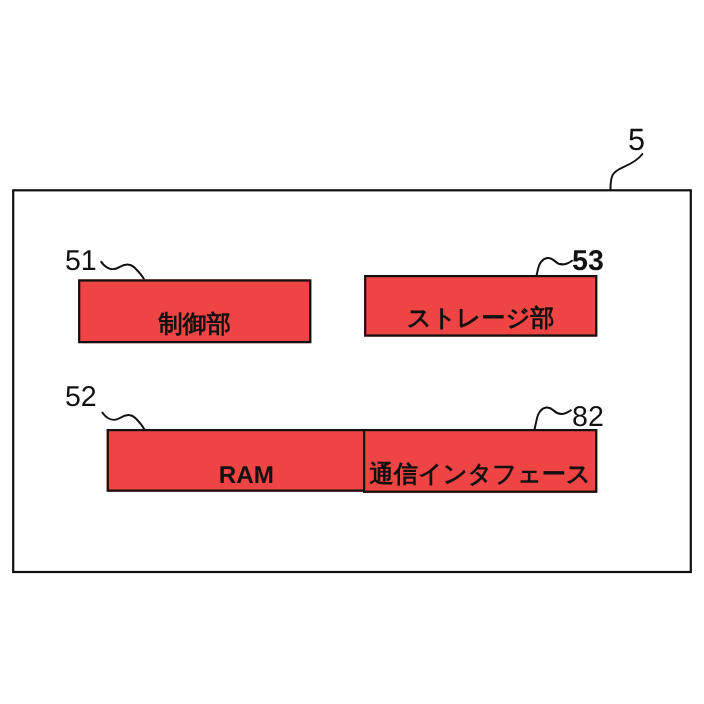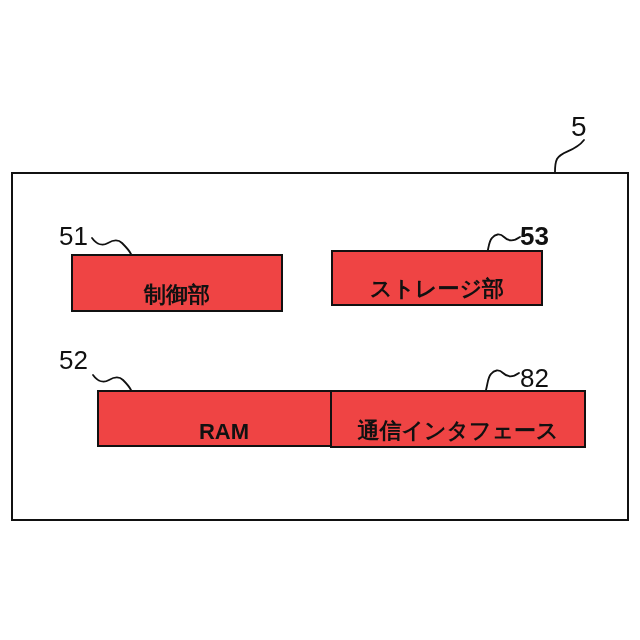--- a/index.html
+++ b/index.html
@@ -40,21 +40,21 @@
     align-items: flex-end;
     justify-content: center;
     font-size: 22px;
     letter-spacing: 0px;
     white-space: nowrap;
     font-weight: bold;
   }
   .block-51 { left: 71px;  top: 254px; width: 212px; height: 58px; }
   .block-52 { left: 54px;  top: 390px; width: 254px; height: 57px; margin-left: 43px; }
   .block-53 { left: 331px; top: 250px; width: 212px; height: 56px; }
-  .block-54 { left: 330px; top: 390px; width: 256px; height: 58px; }
+  .block-54 { left: 330px; top: 390px; width: 213px; height: 58px; }
   .ref-label {
     position: absolute;
     font-size: 26px;
     line-height: 1;
     color: #111111;
   }
   .ref-5  { left: 571px; top: 113px; font-size: 28px; }
   .ref-51 { left: 59px;  top: 223px; text-align: center; }
   .ref-52 { left: 59px;  top: 347px; }
   .ref-53 { left: 520px; top: 223px; font-weight: bold; }

